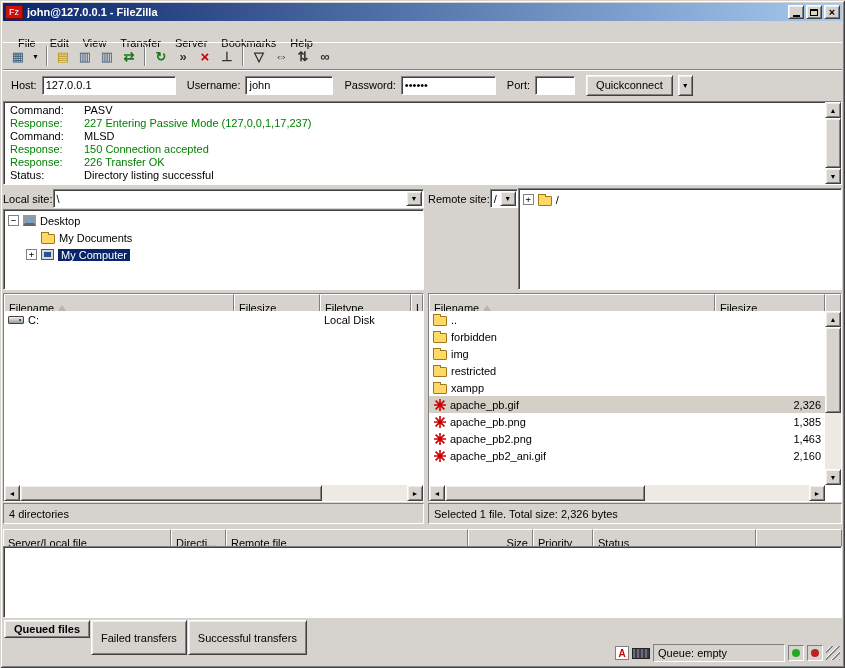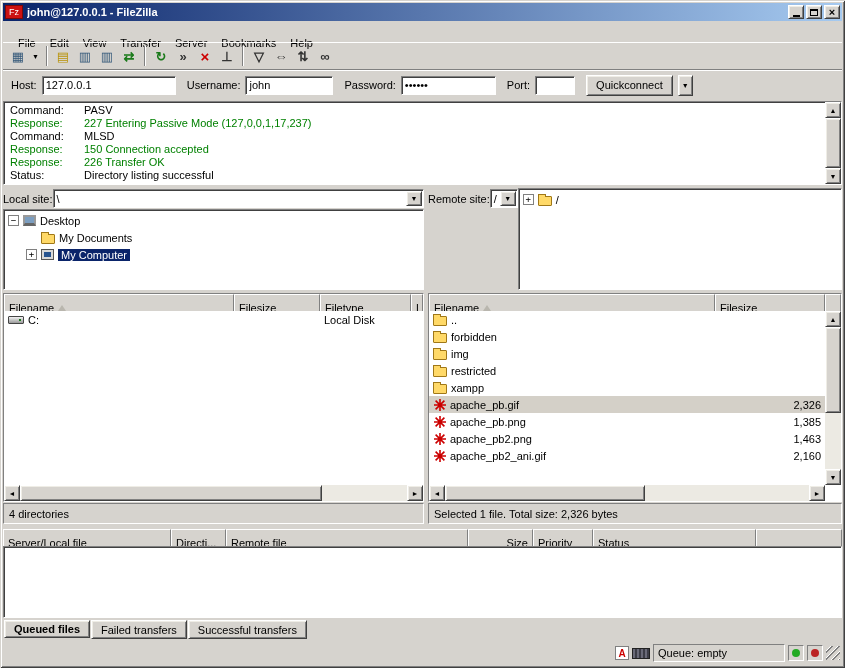--- a/index.html
+++ b/index.html
@@ -83,21 +83,21 @@
   .cell.num{justify-content:flex-end}
   .listwrap-r{flex:1;display:flex;flex-direction:column}
   .rbody-wrap{flex:1;display:flex;overflow:hidden}
   
   .statusrow{top:503px;height:21px;display:flex}
   .statpanel{height:21px;border:1px solid;border-color:#808080 #fff #fff #808080;display:flex;align-items:center;padding:0 5px;white-space:nowrap}
   
   .queuehead{top:529px;height:17px;display:flex}
   .queuebody{top:546px;height:72px;background:#fff;border:1px solid;border-color:#808080 #fff #fff #808080;box-shadow:inset 1px 1px 0 #404040}
   .tabsrow{top:620px;height:18px;display:flex;gap:1px;padding-left:1px}
-  .tab{height:19px;padding:0 9px;display:flex;align-items:center;background:#d6d3ce;border:1px solid;border-color:#fff #404040 #404040 #fff;box-shadow:inset 1px 1px 0 #efede6,inset -1px -1px 0 #808080}
+  .tab{height:35px;padding:0 9px;display:flex;align-items:center;background:#d6d3ce;border:1px solid;border-color:#fff #404040 #404040 #fff;box-shadow:inset 1px 1px 0 #efede6,inset -1px -1px 0 #808080}
   .tab.active{font-weight:bold;height:18px}
   
   .sbar{top:641px;height:24px;display:flex;align-items:center;padding:0 2px;gap:3px}
   .sb-spacer{flex:1}
   .ascii-ic{width:14px;height:14px;background:#fff;border:1px solid #808080;color:#cc0000;font-weight:bold;font-size:10px;display:flex;align-items:center;justify-content:center}
   .kbd-ic{width:18px;height:11px;background:#3c3c46;border:1px solid #222;background-image:repeating-linear-gradient(90deg,#6a6a78 0 2px,transparent 2px 4px);background-size:100% 3px;background-position:0 2px;background-repeat:repeat-y}
   .queuepanel{width:132px;height:18px;border:1px solid;border-color:#808080 #fff #fff #808080;display:flex;align-items:center;padding:2px 4px;white-space:nowrap}
   .ledwell{width:16px;height:16px;border:1px solid;border-color:#808080 #fff #fff #808080;display:flex;align-items:center;justify-content:center}
   .led{width:8px;height:8px;border-radius:50%}
   .led.green{background:#22aa22}

